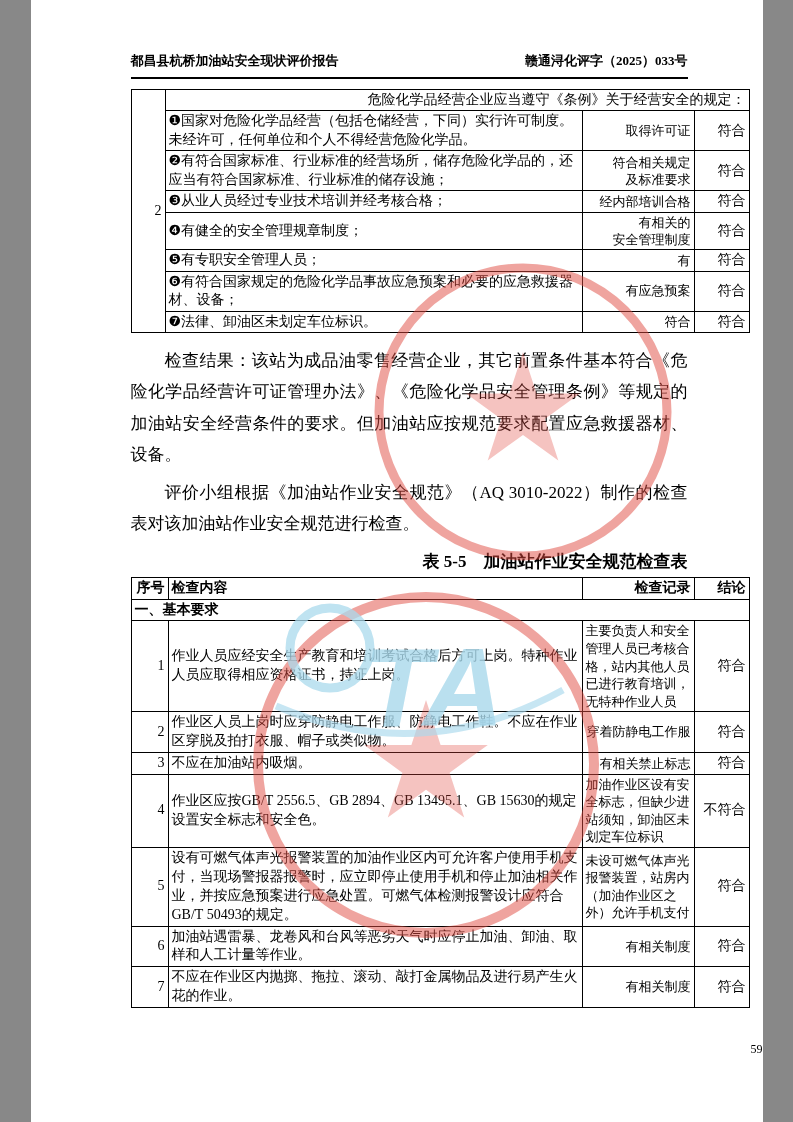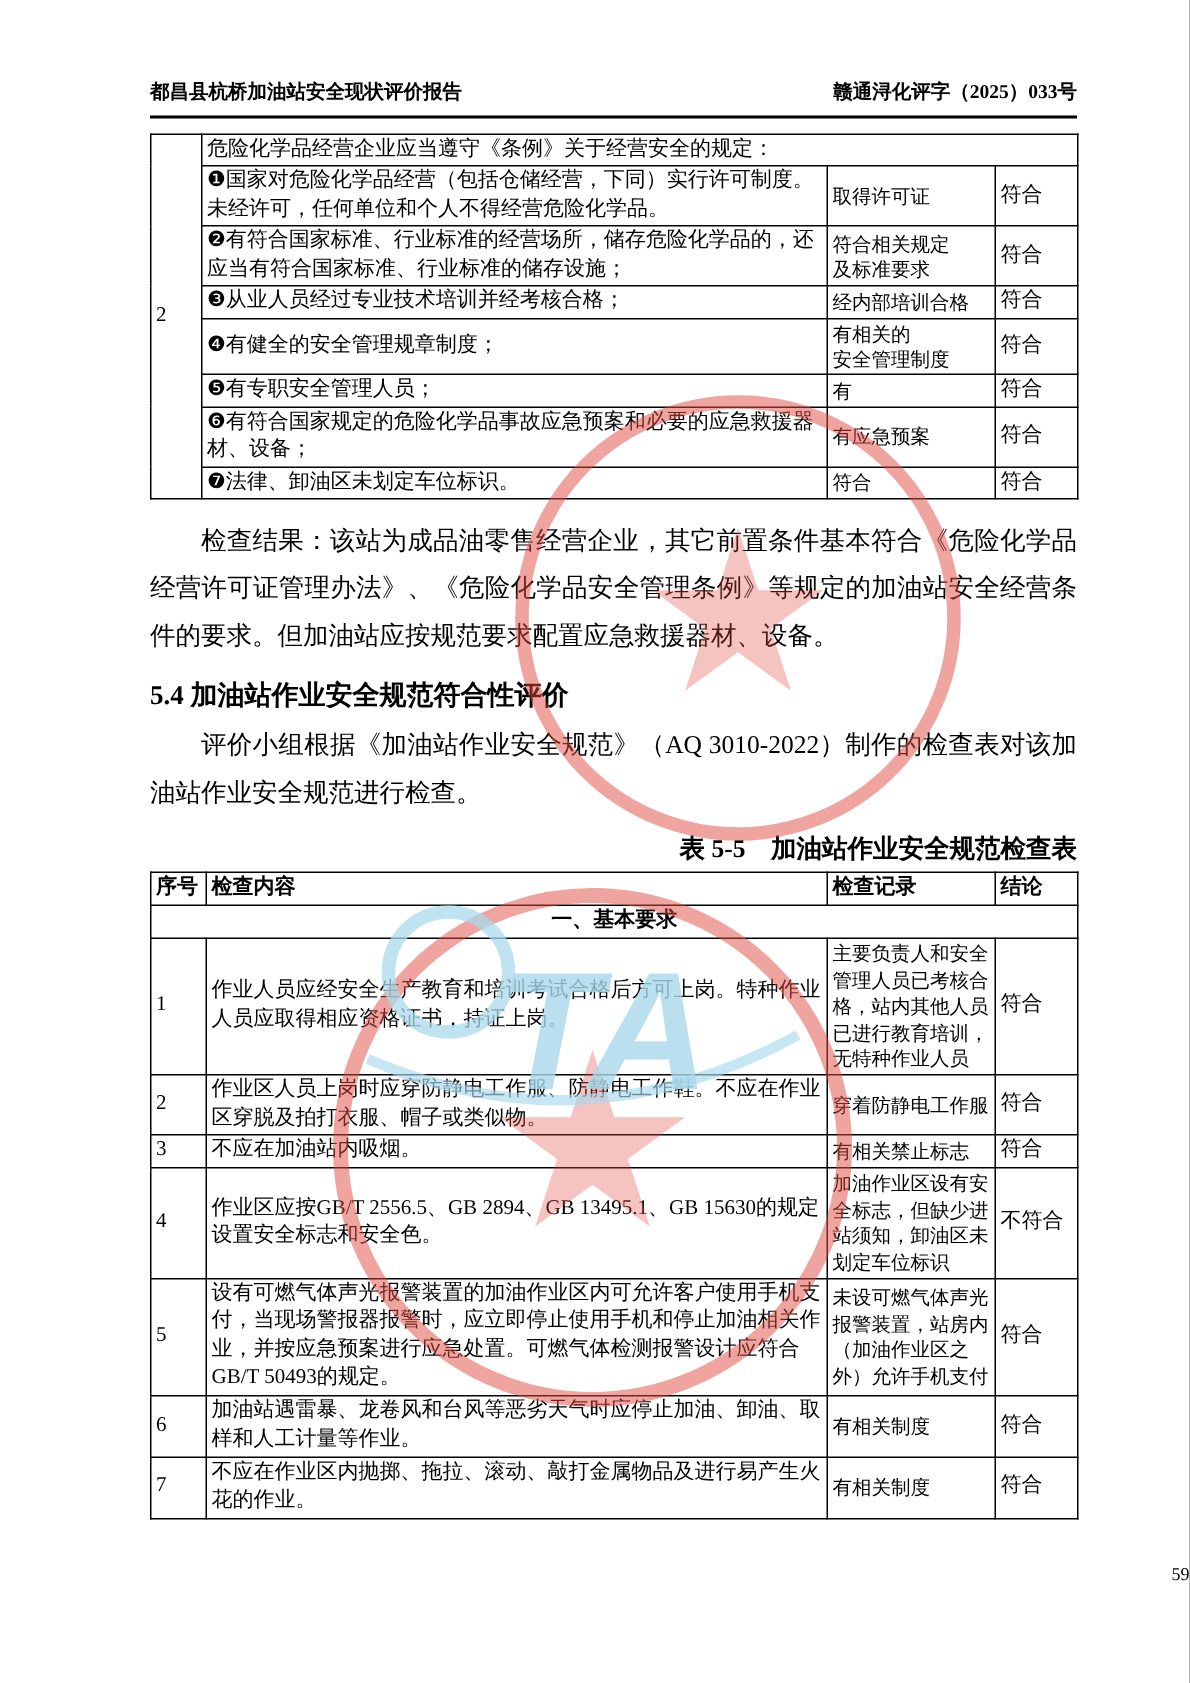--- a/index.html
+++ b/index.html
@@ -1,38 +1,38 @@
 <!DOCTYPE html>
 <html><head>
 <meta charset="utf-8">
 <style>
   * { margin:0; padding:0; box-sizing:border-box; }
   html,body { background:#888; }
   body { font-family:"Liberation Serif","DejaVu Serif",serif; }
   .page {
-    position:relative; width:793px; height:1122px; margin:0 auto;
+    position:relative; width:732px; height:1122px; margin:0 auto;
     background:#fff; color:#000; overflow:hidden;
     padding:52px 75px 0 100px;
   }
   
   .doc-header {
     display:flex; justify-content:space-between; align-items:flex-end;
     font-size:13px; font-weight:bold; padding-bottom:7px;
     border-bottom:2.5px solid #000;
   }
   
   table { border-collapse:collapse; width:100%; table-layout:fixed; }
   td, th { border:1.5px solid #000; padding:1px 3px; vertical-align:middle; }
   .t1 { margin-top:10px; font-size:14px; line-height:1.32; }
   .t2 { margin-top:4px; font-size:14px; line-height:1.35;padding-left:16px; }
   .t2 td.rec, .t1 td.rec { font-size:13px; white-space:pre-line; }
-  .c { text-align:left; }
+  .c { text-align:right; }
   .l { text-align:left; }
   th { font-weight:bold; }
-  .sec-row { font-weight:bold; text-align:center; }
+  .sec-row { font-weight:bold; text-align:left; }
   
   .para { font-size:17px; line-height:1.85; text-indent:2em; text-align:justify; }
   .p1 { margin-top:12px; }
   .p2 { margin-top:6px; }
   h2.sec-head { font-size:18px; font-weight:bold; margin-top:12px; }
   .tbl-caption { text-align:right; font-size:17px; font-weight:bold; margin-top:10px; }
   
   .page-num {
     position:absolute; left:0; right:0; top:1042px;
     text-align:right; font-size:12px;
@@ -99,21 +99,20 @@
     <tr>
       <td class="l">❼法律、卸油区未划定车位标识。</td>
       <td class="c rec">符合</td>
       <td class="c">符合</td>
     </tr>
   </tbody>
     </table>
 
   <p class="para p1">检查结果：该站为成品油零售经营企业，其它前置条件基本符合《危险化学品经营许可证管理办法》、《危险化学品安全管理条例》等规定的加油站安全经营条件的要求。但加油站应按规范要求配置应急救援器材、设备。</p>
 
-  <h2 class="sec-head">5.4 加油站作业安全规范符合性评价</h2>
 
   <p class="para p2">评价小组根据《加油站作业安全规范》（AQ 3010-2022）制作的检查表对该加油站作业安全规范进行检查。</p>
 
   <div class="tbl-caption">表 5-5　加油站作业安全规范检查表</div>
 
   <table class="t2">
     <colgroup>
         <col style="width:37px">
         <col style="width:414px">
         <col style="width:112px">

